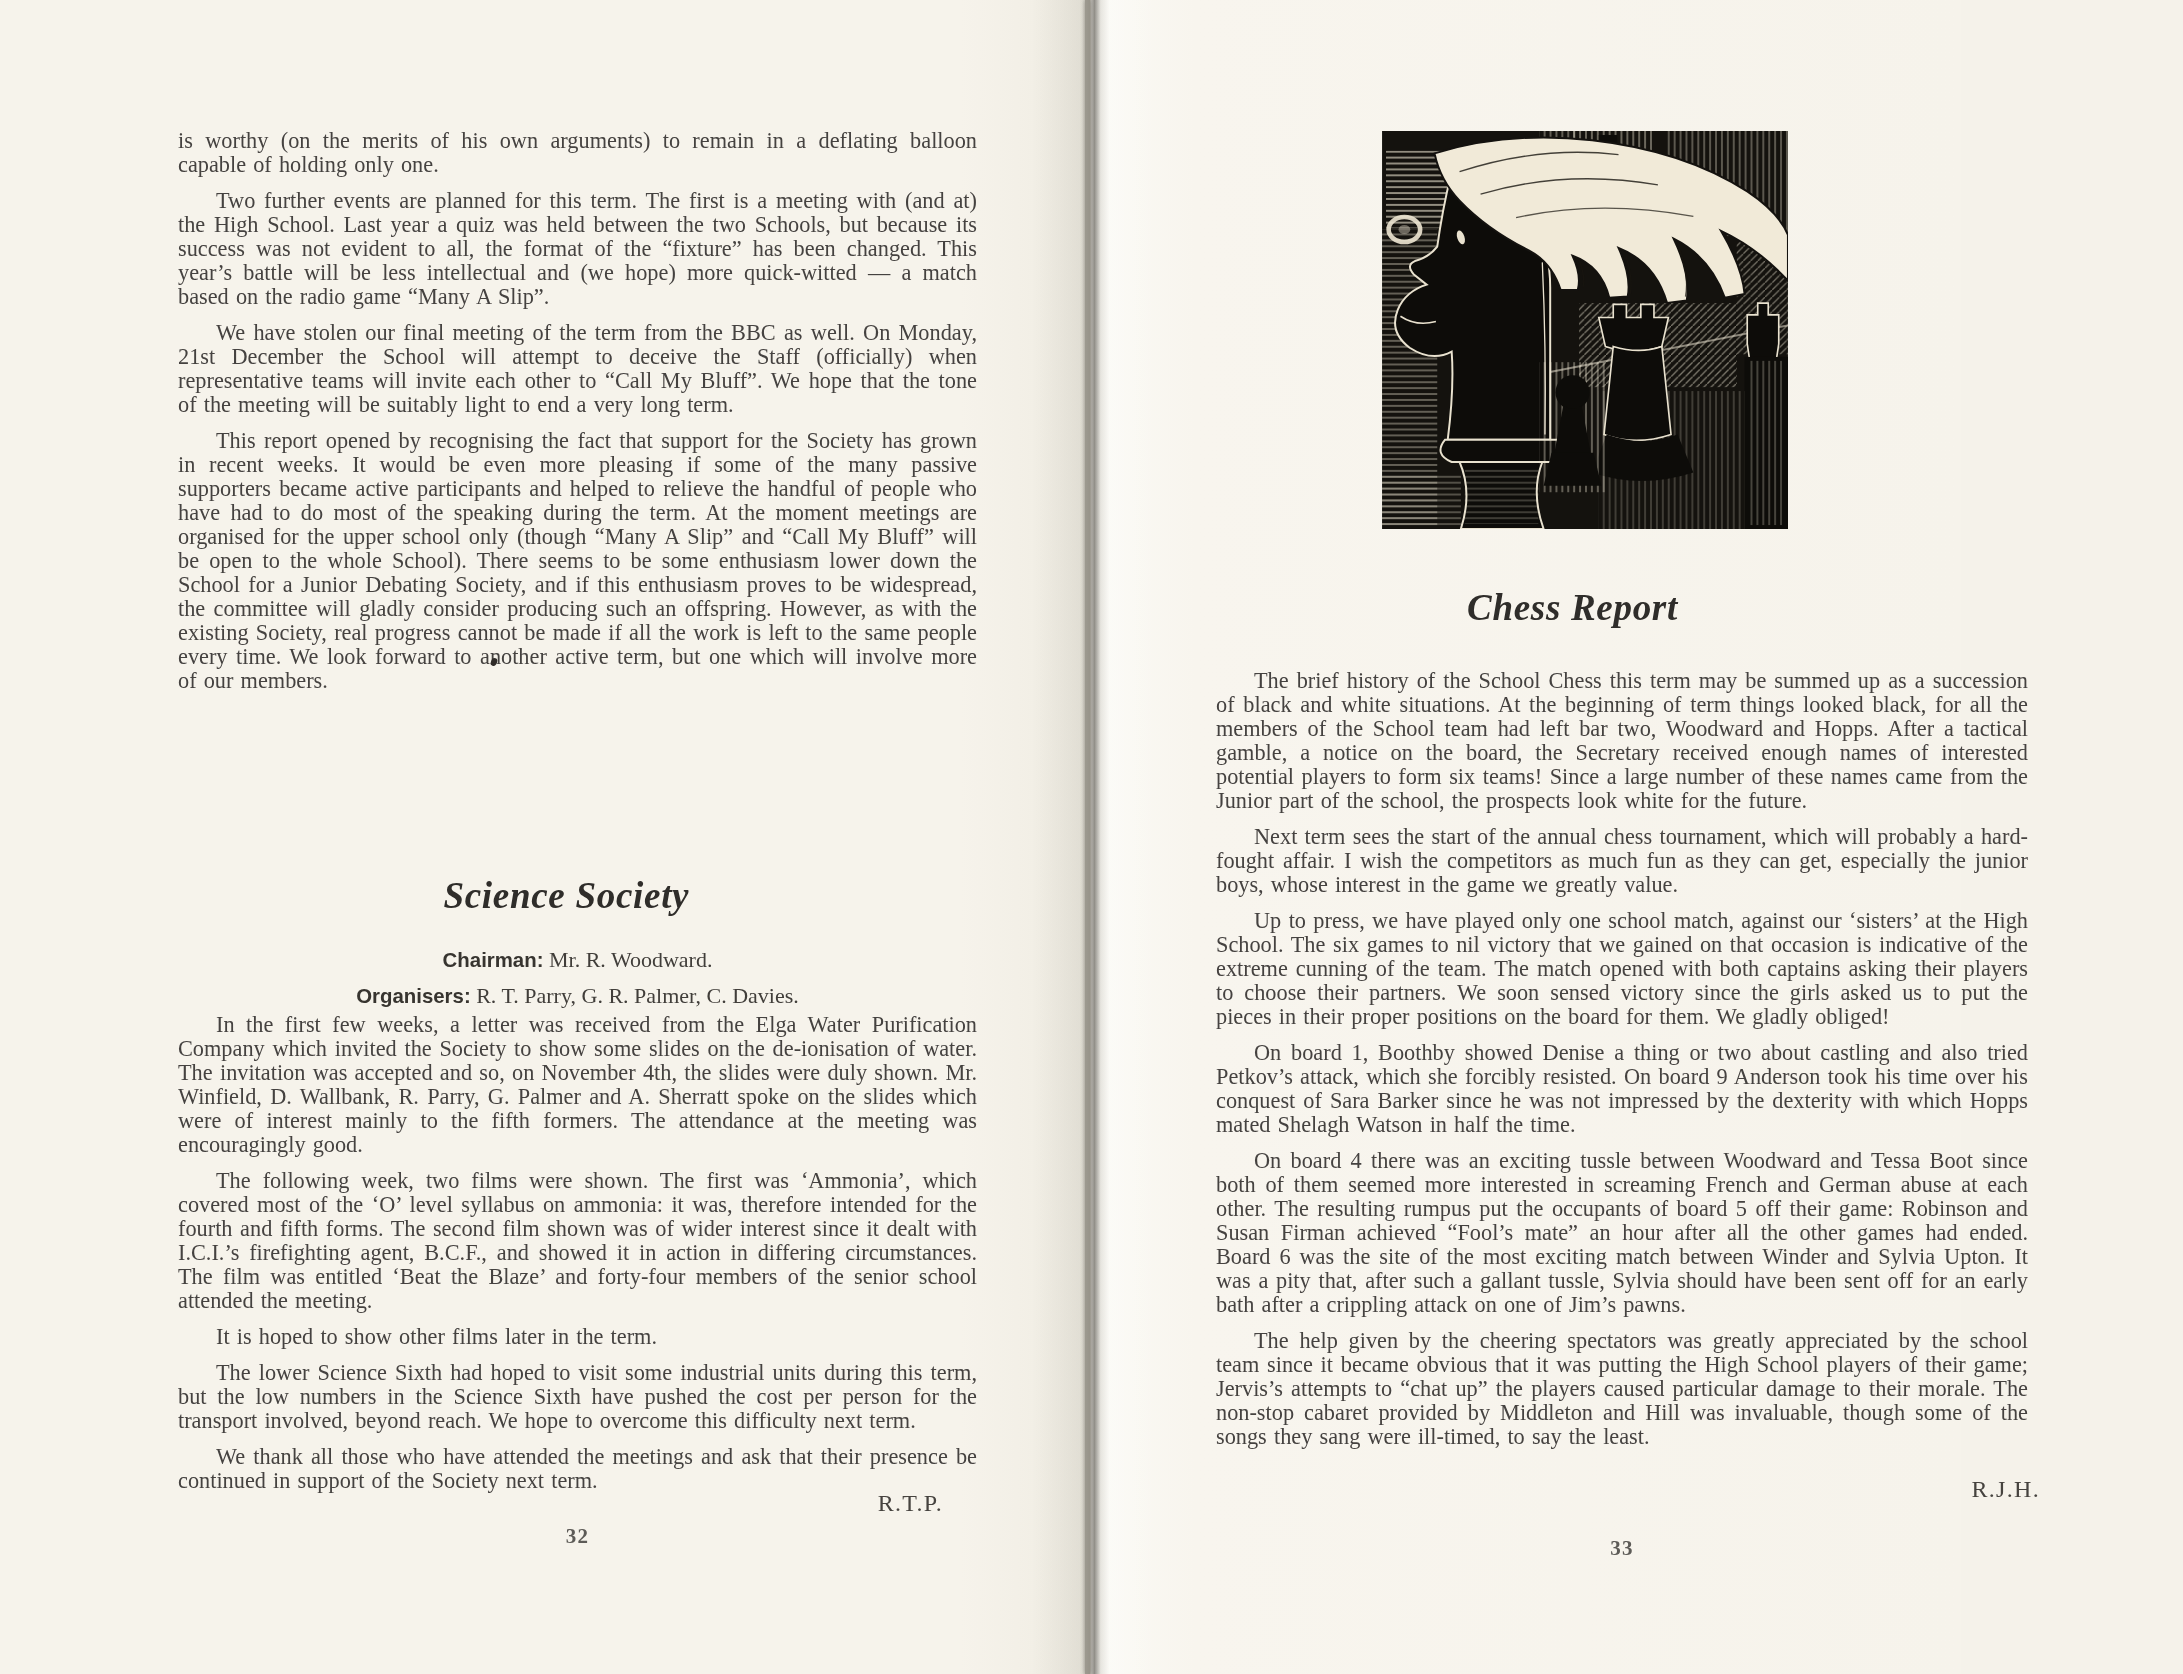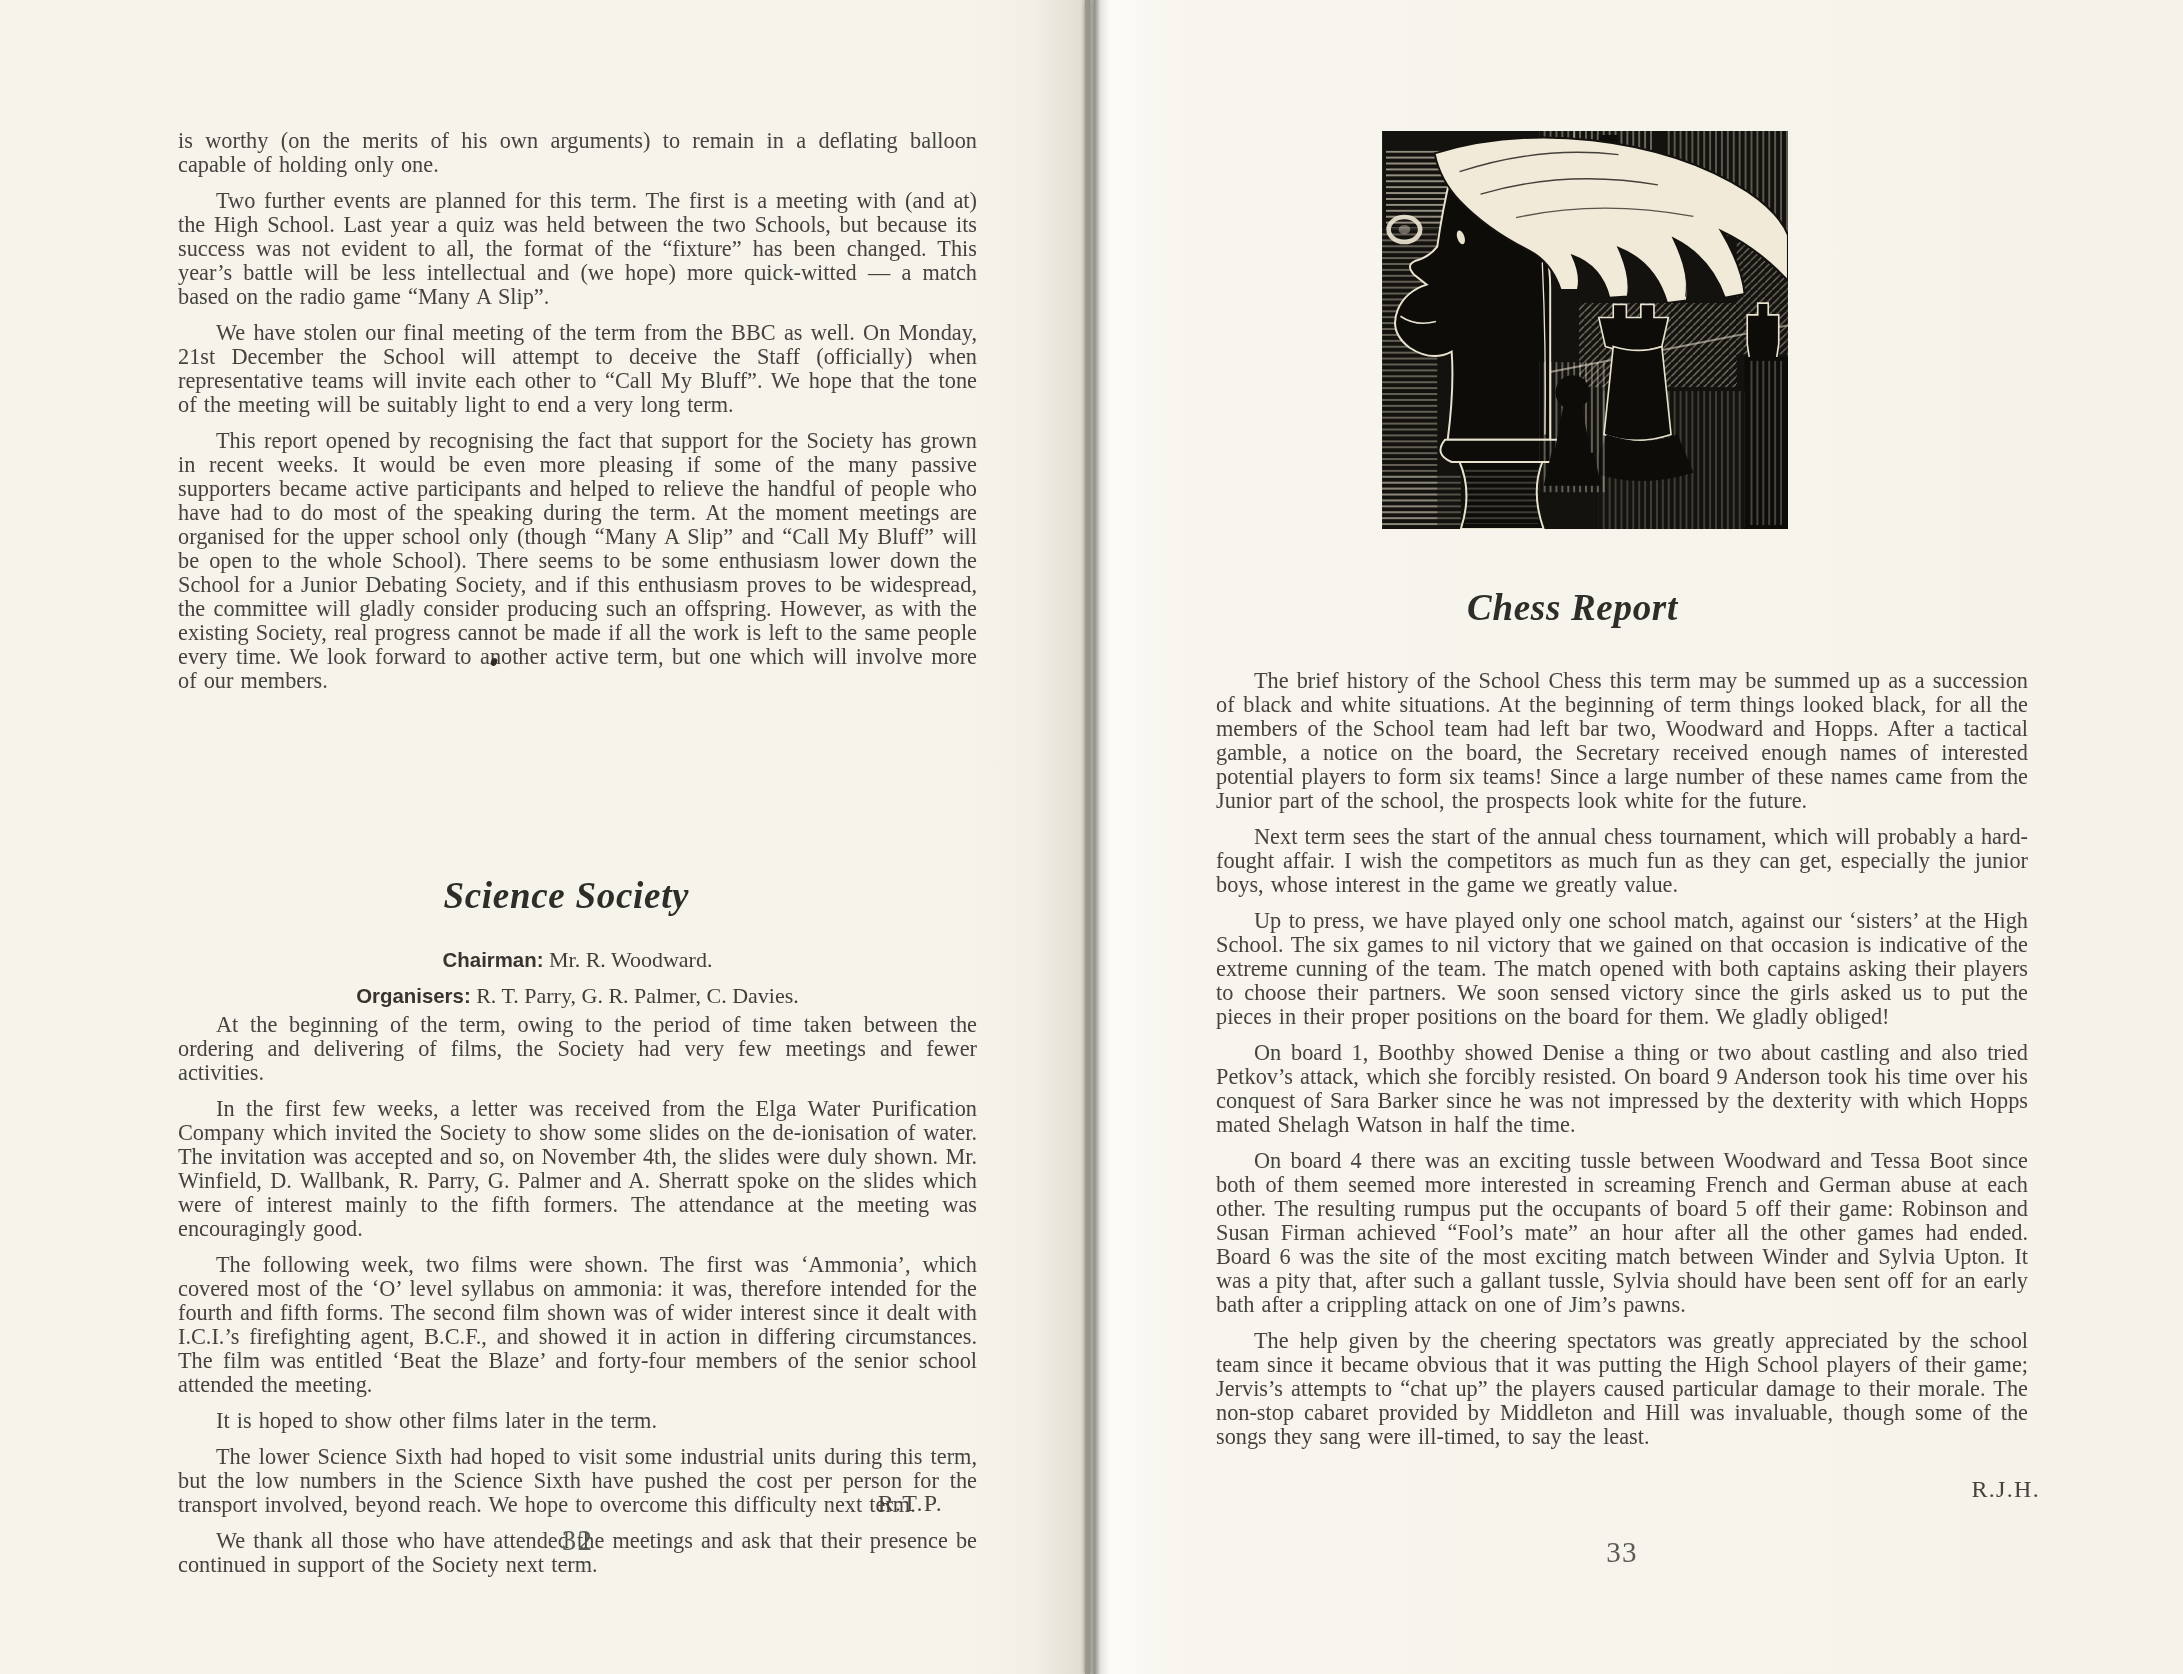--- a/index.html
+++ b/index.html
@@ -44,21 +44,21 @@
   .credit-organisers{top:983px;}
 
   .signature{
     position:absolute;text-align:right;font-size:24px;
     letter-spacing:1.3px;color:#46433f;
   }
   .sig-left{left:166px;top:1490px;width:823px;padding-right:46px;box-sizing:border-box;}
   .sig-right{left:113px;top:1476px;width:836px;}
 
   .page-number{
-    position:absolute;text-align:center;font-size:29px;color:#5d5b57;letter-spacing:1.3px;
+    position:absolute;text-align:center;font-size:21px;color:#5d5b57;letter-spacing:1.3px;font-weight:bold;
   }
   .pn-left{left:166px;top:1524px;width:823px;}
   .pn-right{left:113px;top:1536px;width:836px;}
 
   .illustration{
     position:absolute;left:291px;top:131px;width:406px;height:398px;
   }
 
   .spine{
     position:absolute;top:0;left:1032px;width:125px;height:1674px;pointer-events:none;
@@ -101,21 +101,20 @@
     <div class="credit credit-chairman">
       <span class="credit-label">Chairman:</span>
       <span>Mr. R. Woodward.</span>
     </div>
     <div class="credit credit-organisers">
       <span class="credit-label">Organisers:</span>
       <span>R. T. Parry, G. R. Palmer, C. Davies.</span>
     </div>
 
     <div class="textblock science-body">
-      <p>At the beginning of the term, owing to the period of time taken between the ordering and delivering of films, the Society had very few meetings and fewer activities.</p>
       <p>In the first few weeks, a letter was received from the Elga Water Purification Company which invited the Society to show some slides on the de-ionisation of water. The invitation was accepted and so, on November 4th, the slides were duly shown. Mr. Winfield, D. Wallbank, R. Parry, G. Palmer and A. Sherratt spoke on the slides which were of interest mainly to the fifth formers. The attendance at the meeting was encouragingly good.</p>
       <p>The following week, two films were shown. The first was ‘Ammonia’, which covered most of the ‘O’ level syllabus on ammonia: it was, therefore intended for the fourth and fifth forms. The second film shown was of wider interest since it dealt with I.C.I.’s firefighting agent, B.C.F., and showed it in action in differing circumstances. The film was entitled ‘Beat the Blaze’ and forty-four members of the senior school attended the meeting.</p>
       <p>It is hoped to show other films later in the term.</p>
       <p>The lower Science Sixth had hoped to visit some industrial units during this term, but the low numbers in the Science Sixth have pushed the cost per person for the transport involved, beyond reach. We hope to overcome this difficulty next term.</p>
       <p>We thank all those who have attended the meetings and ask that their presence be continued in support of the Society next term.</p>
     </div>
 
     <div class="signature sig-left">R.T.P.</div>
     <div class="page-number pn-left">32</div>
   </div>

